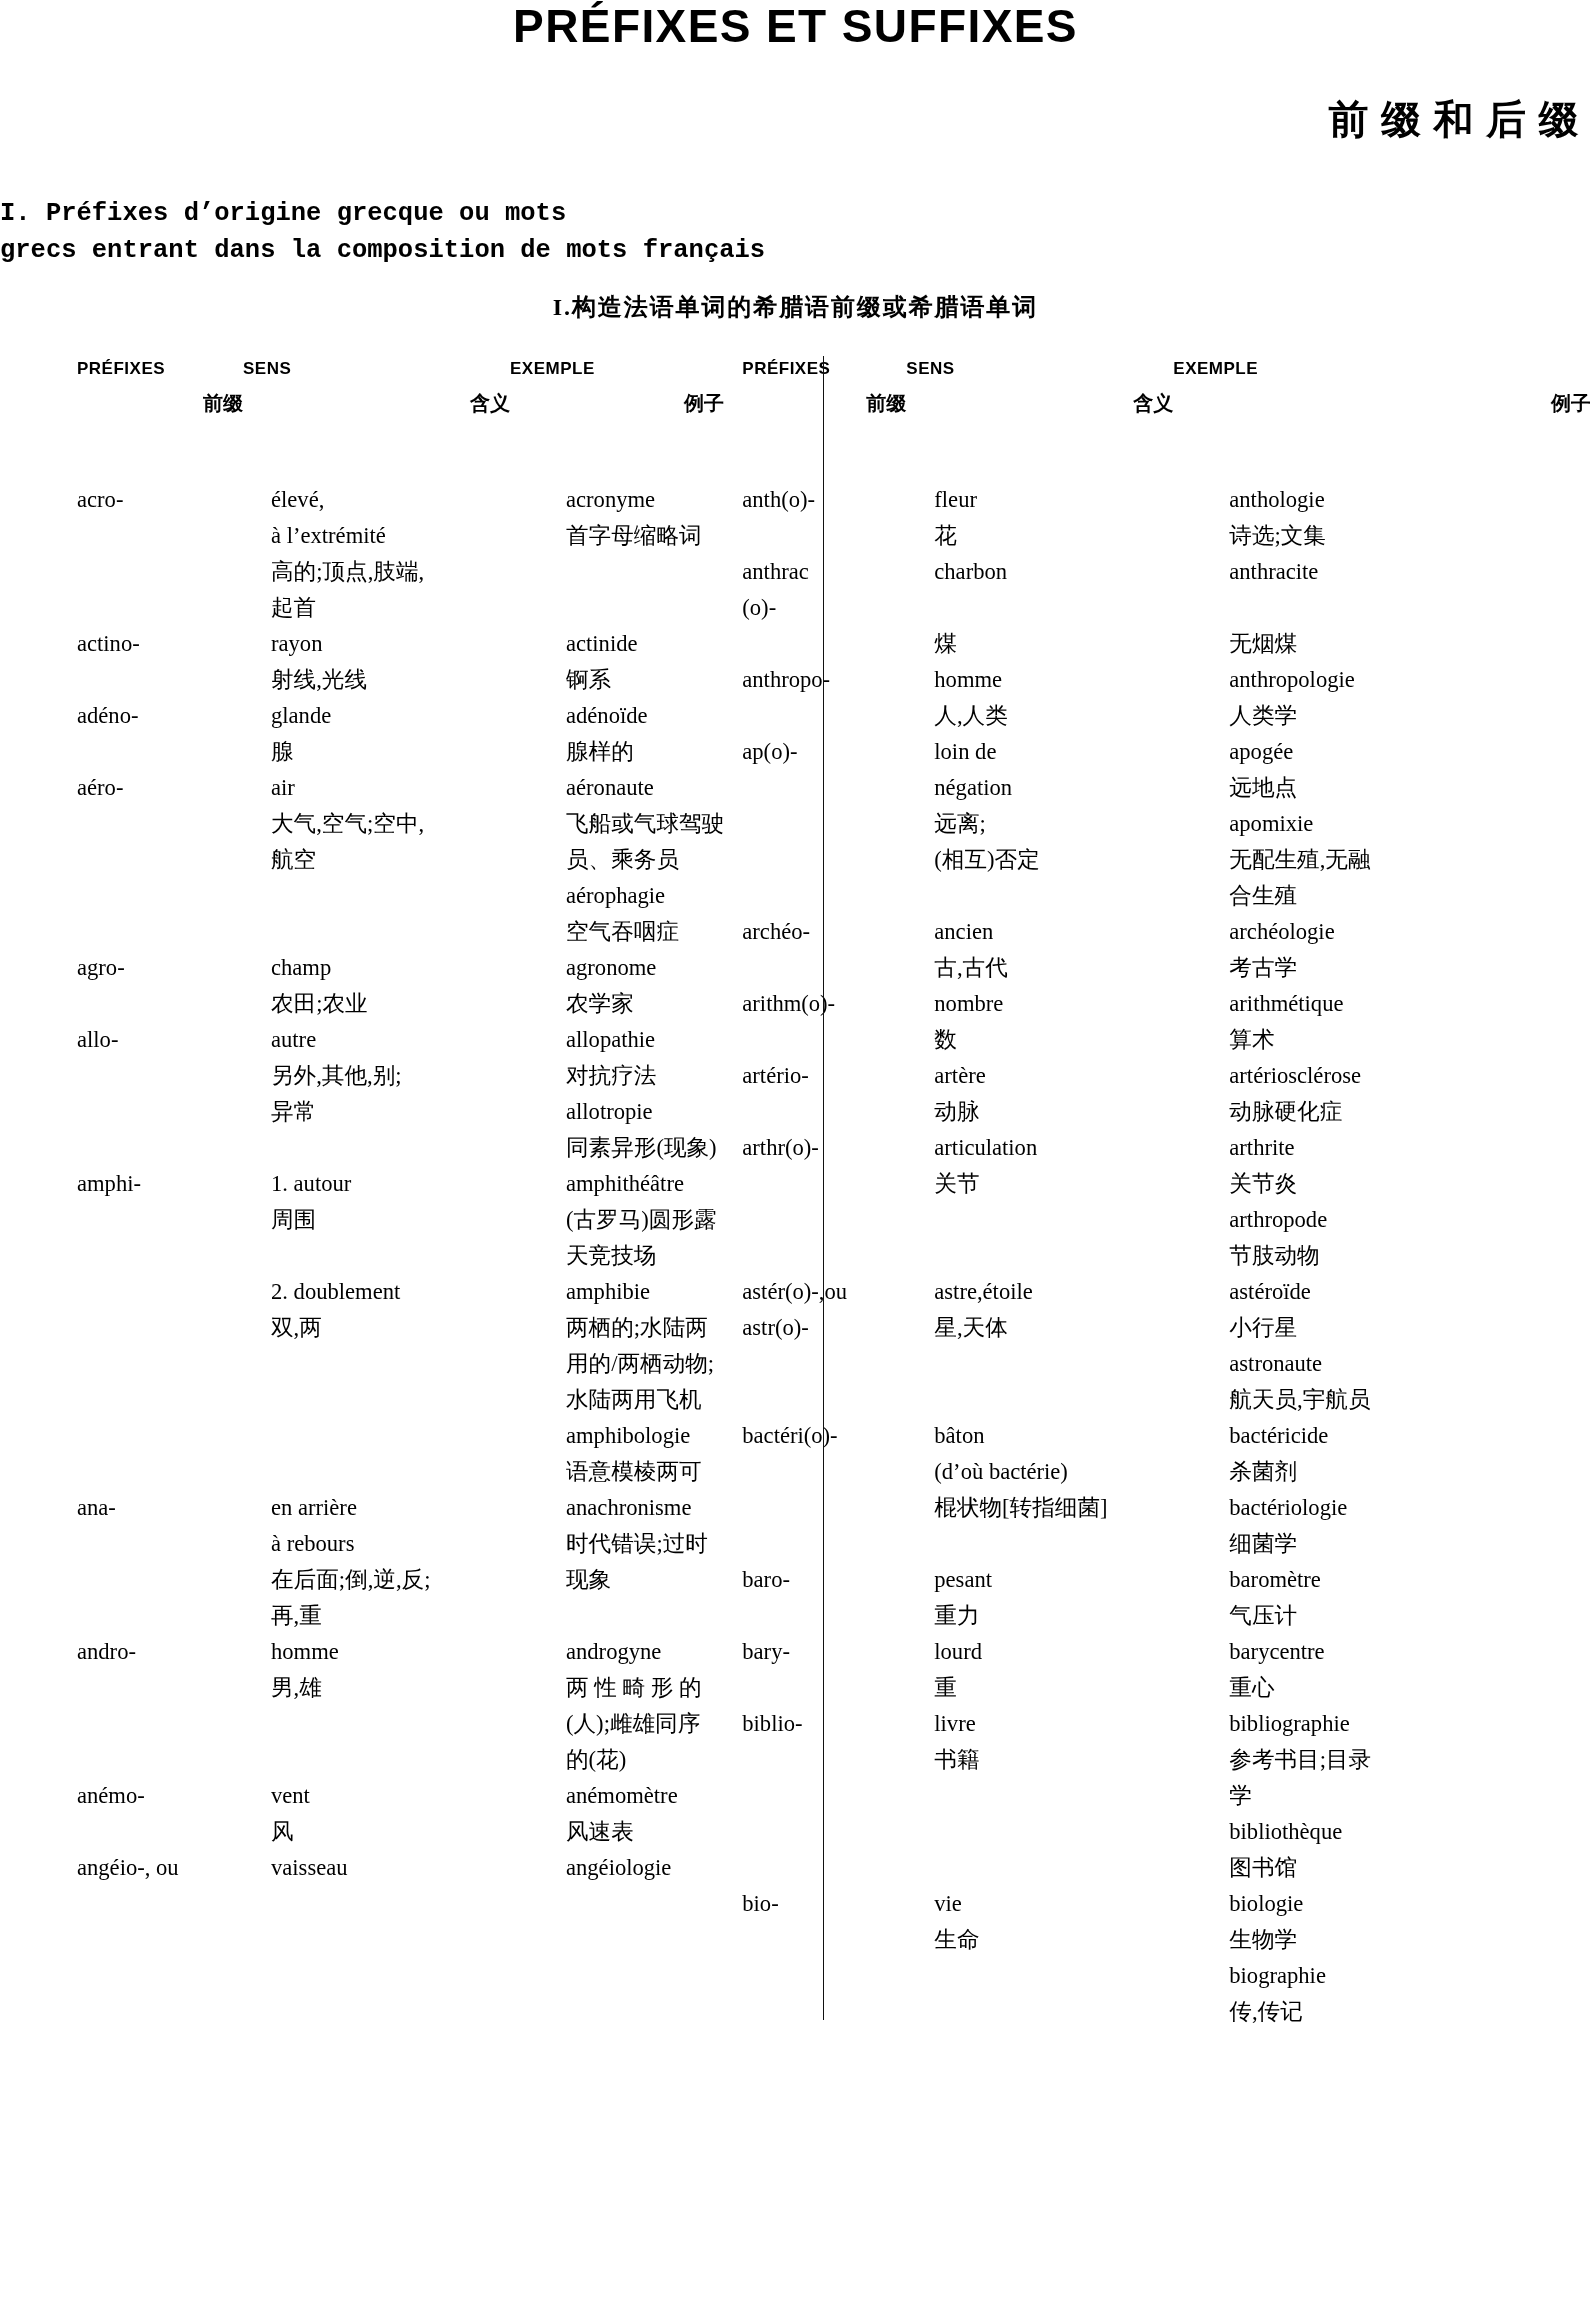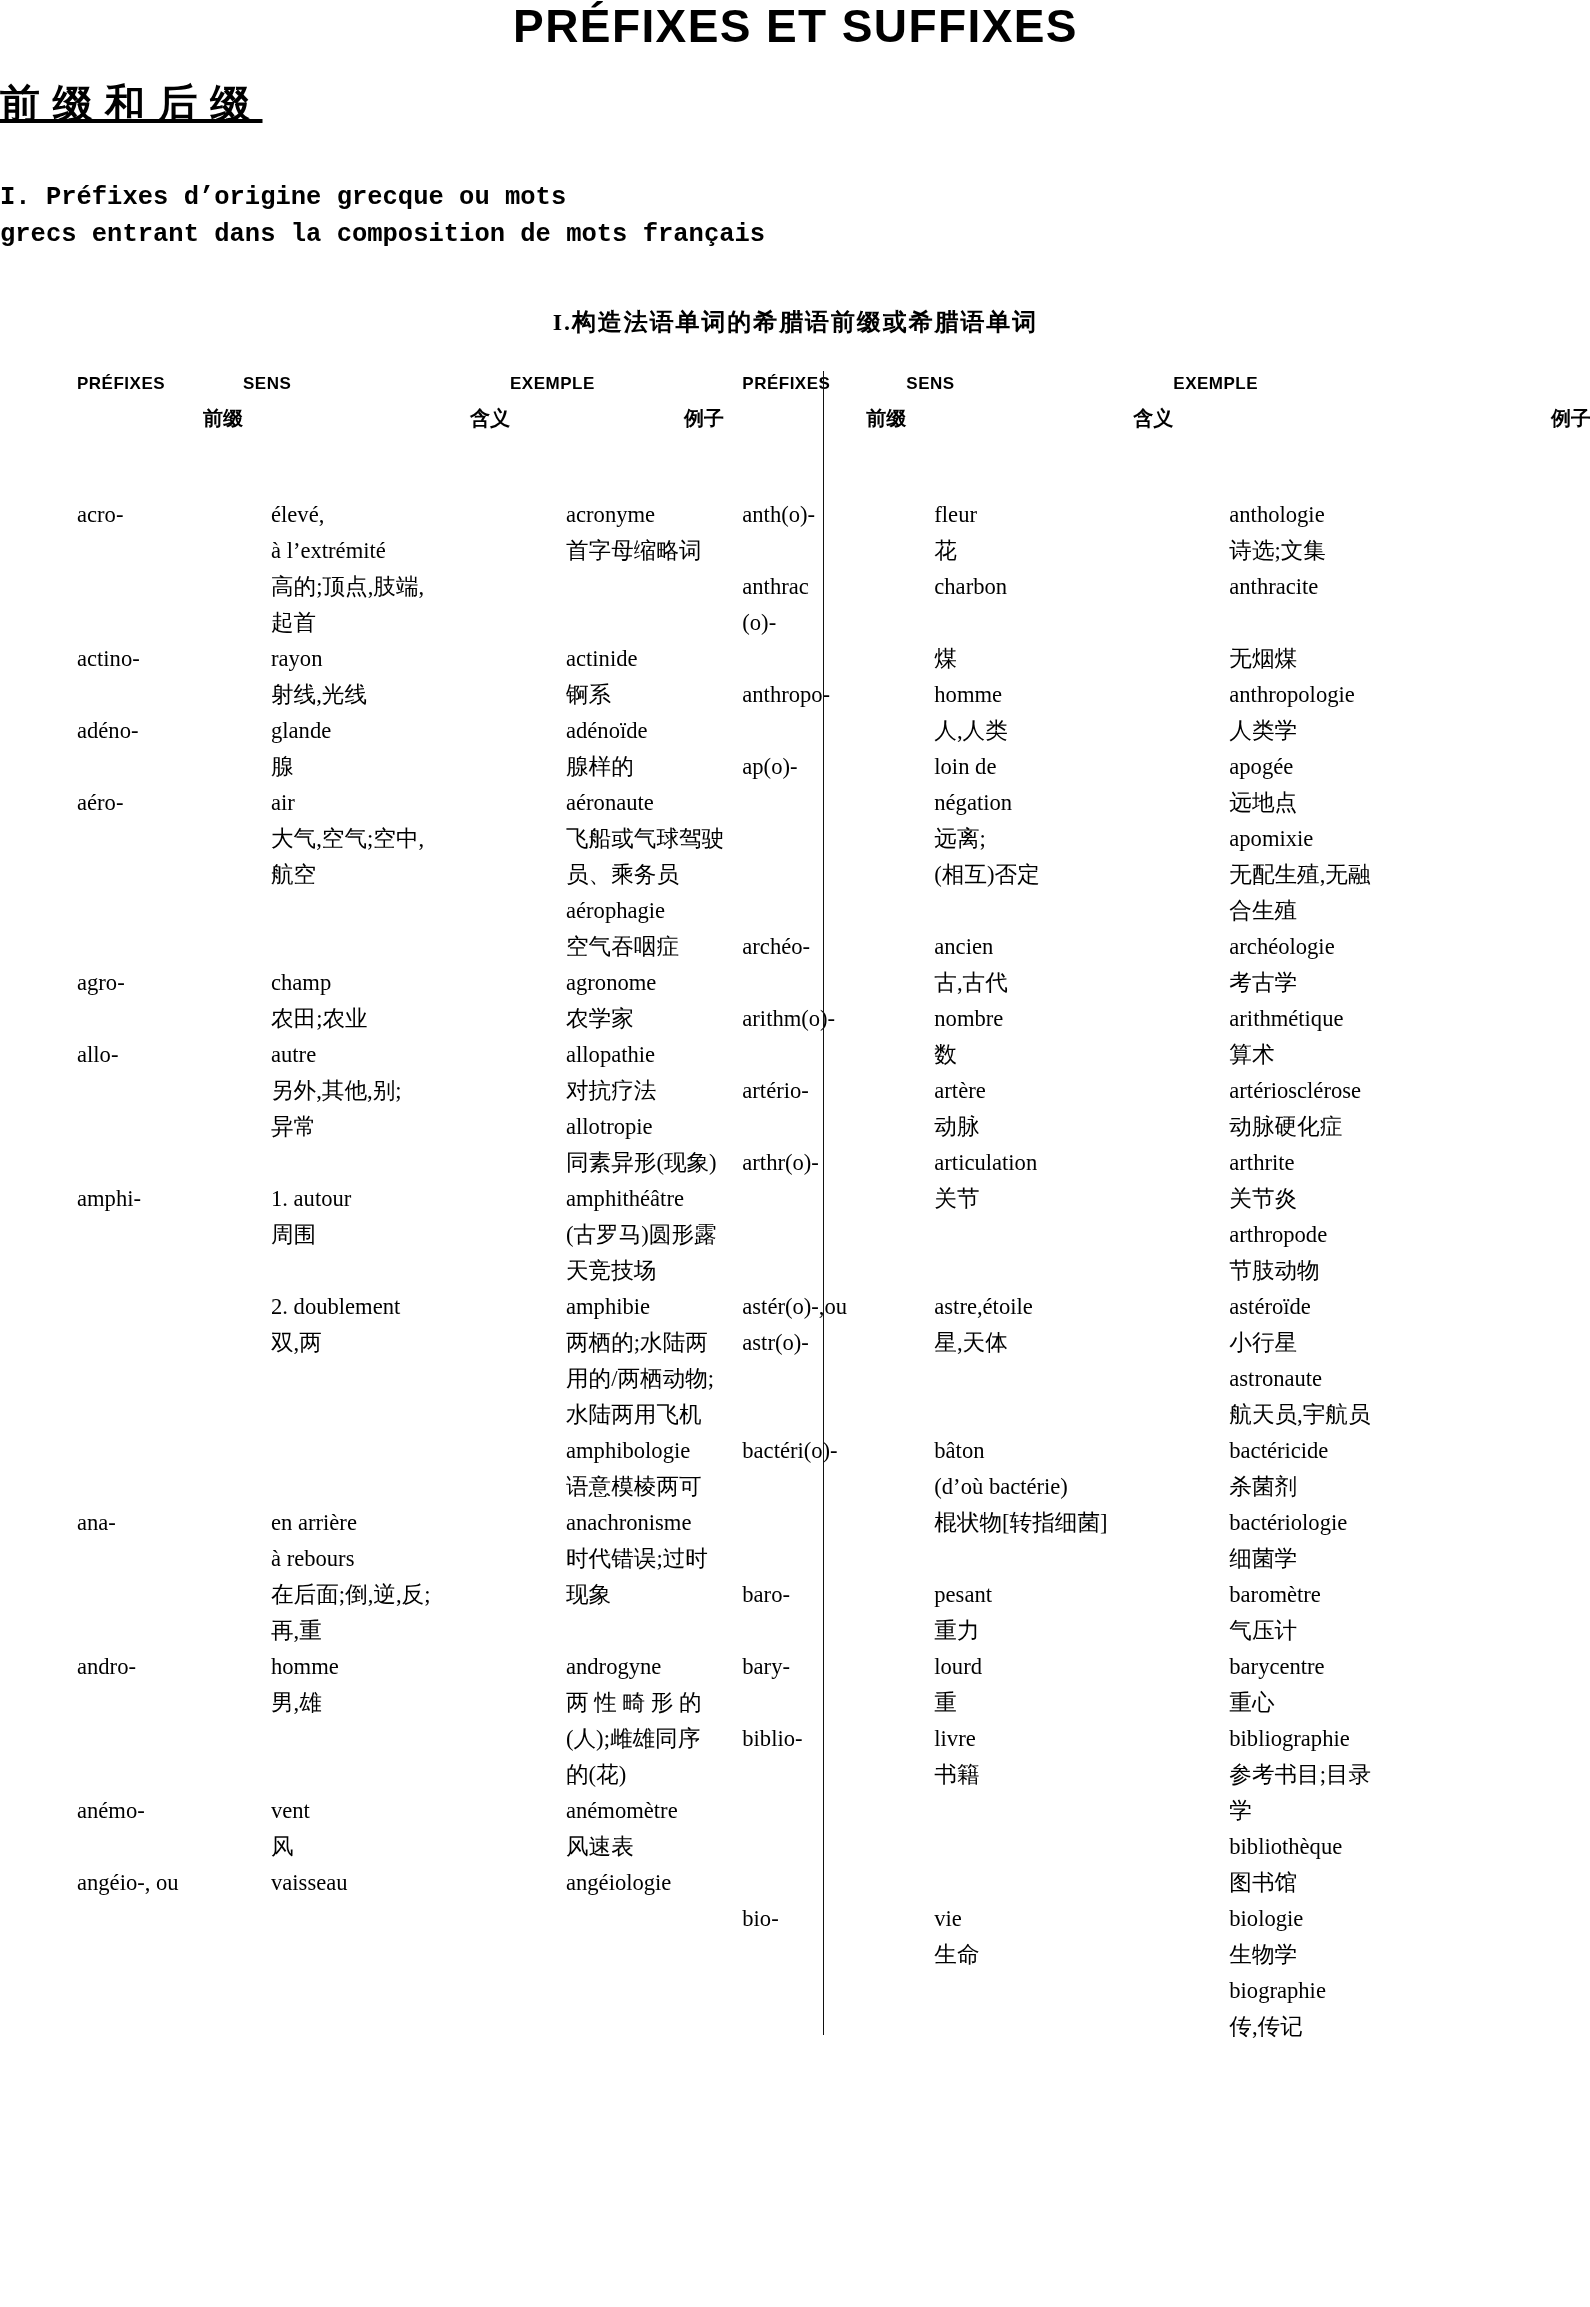--- a/index.html
+++ b/index.html
@@ -15,38 +15,37 @@
 
   .title {
     text-align:center;
     font-family:"Liberation Sans","DejaVu Sans",sans-serif;
     font-weight:bold;
     font-size:46px;
     letter-spacing:1.4px;
     line-height:1.15;
   }
   .title-zh {
-    margin-top:28px;
-    text-align:left;
+    margin-top:44px;
+    text-align:right;
     font-weight:bold;
     font-size:40px;
     letter-spacing:12.5px;
     line-height:1.15;
-    text-decoration:underline;
   }
   .subtitle {
     margin-top:53px;
     text-align:left;
     font-family:Liberation Mono, monospace;
     font-weight:bold;
     font-size:25.5px;
     line-height:1.45;
   }
   .subtitle-zh {
-    margin-top:55px;
+    margin-top:24px;
     text-align:center;
     font-weight:bold;
     font-size:24px;
     letter-spacing:1.9px;
     line-height:1.15;
   }
 
   .table-area {
     margin-top:38px;
     position:relative;

